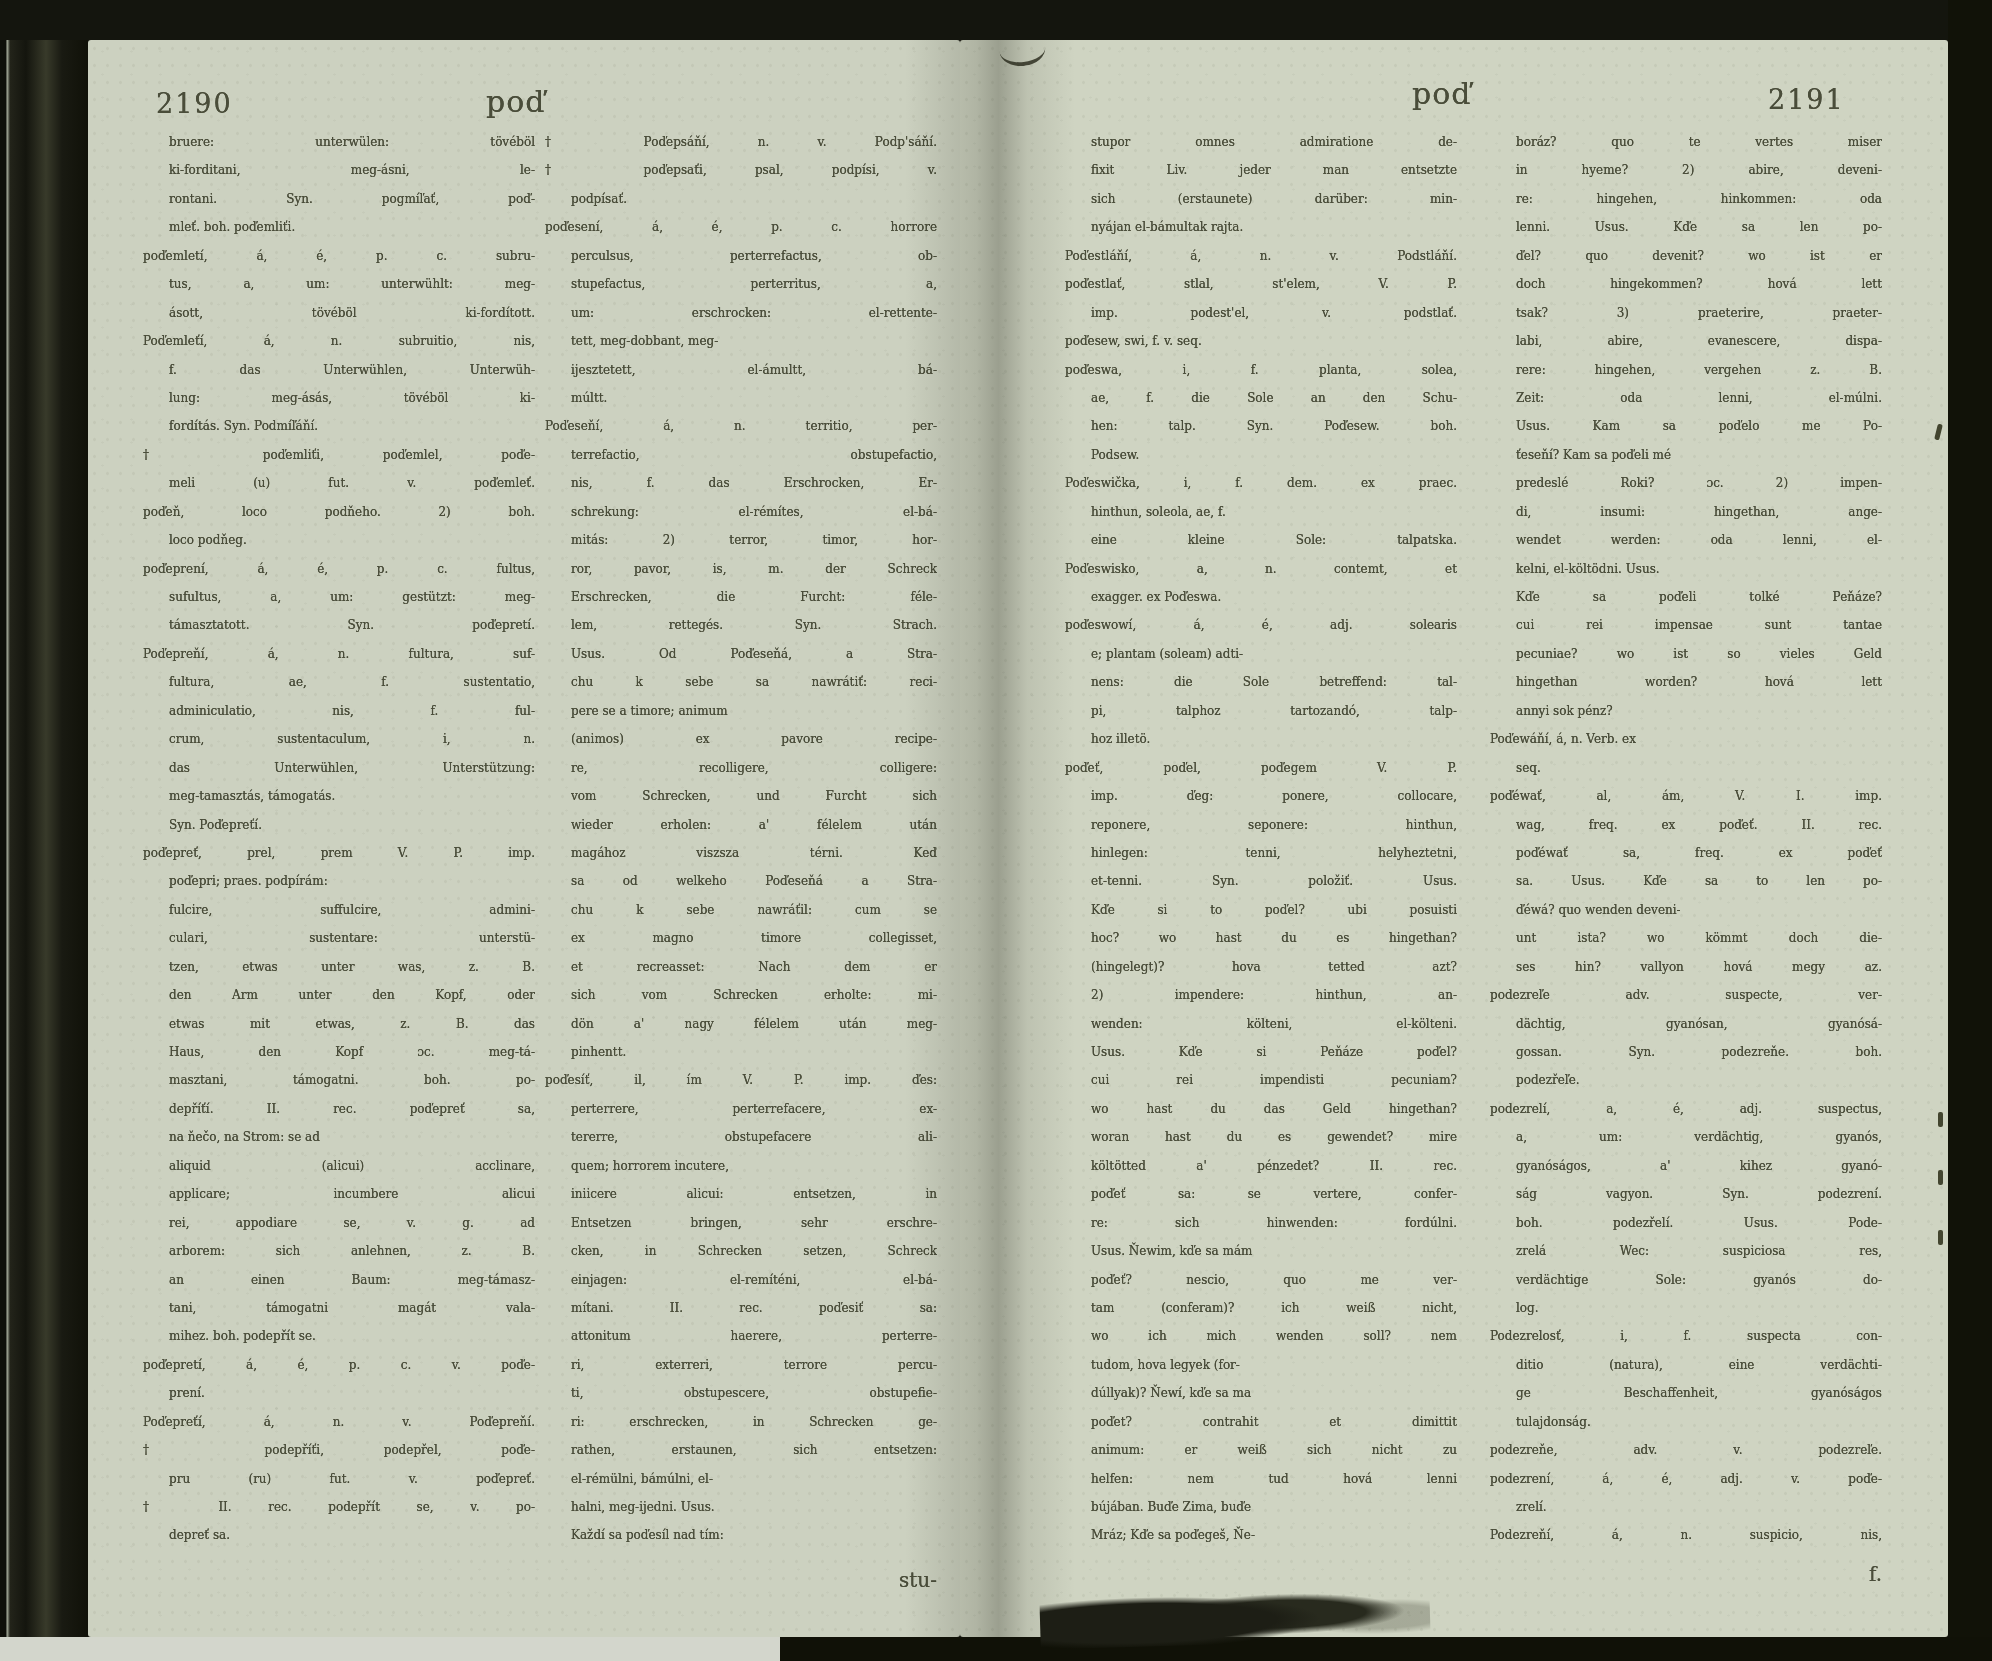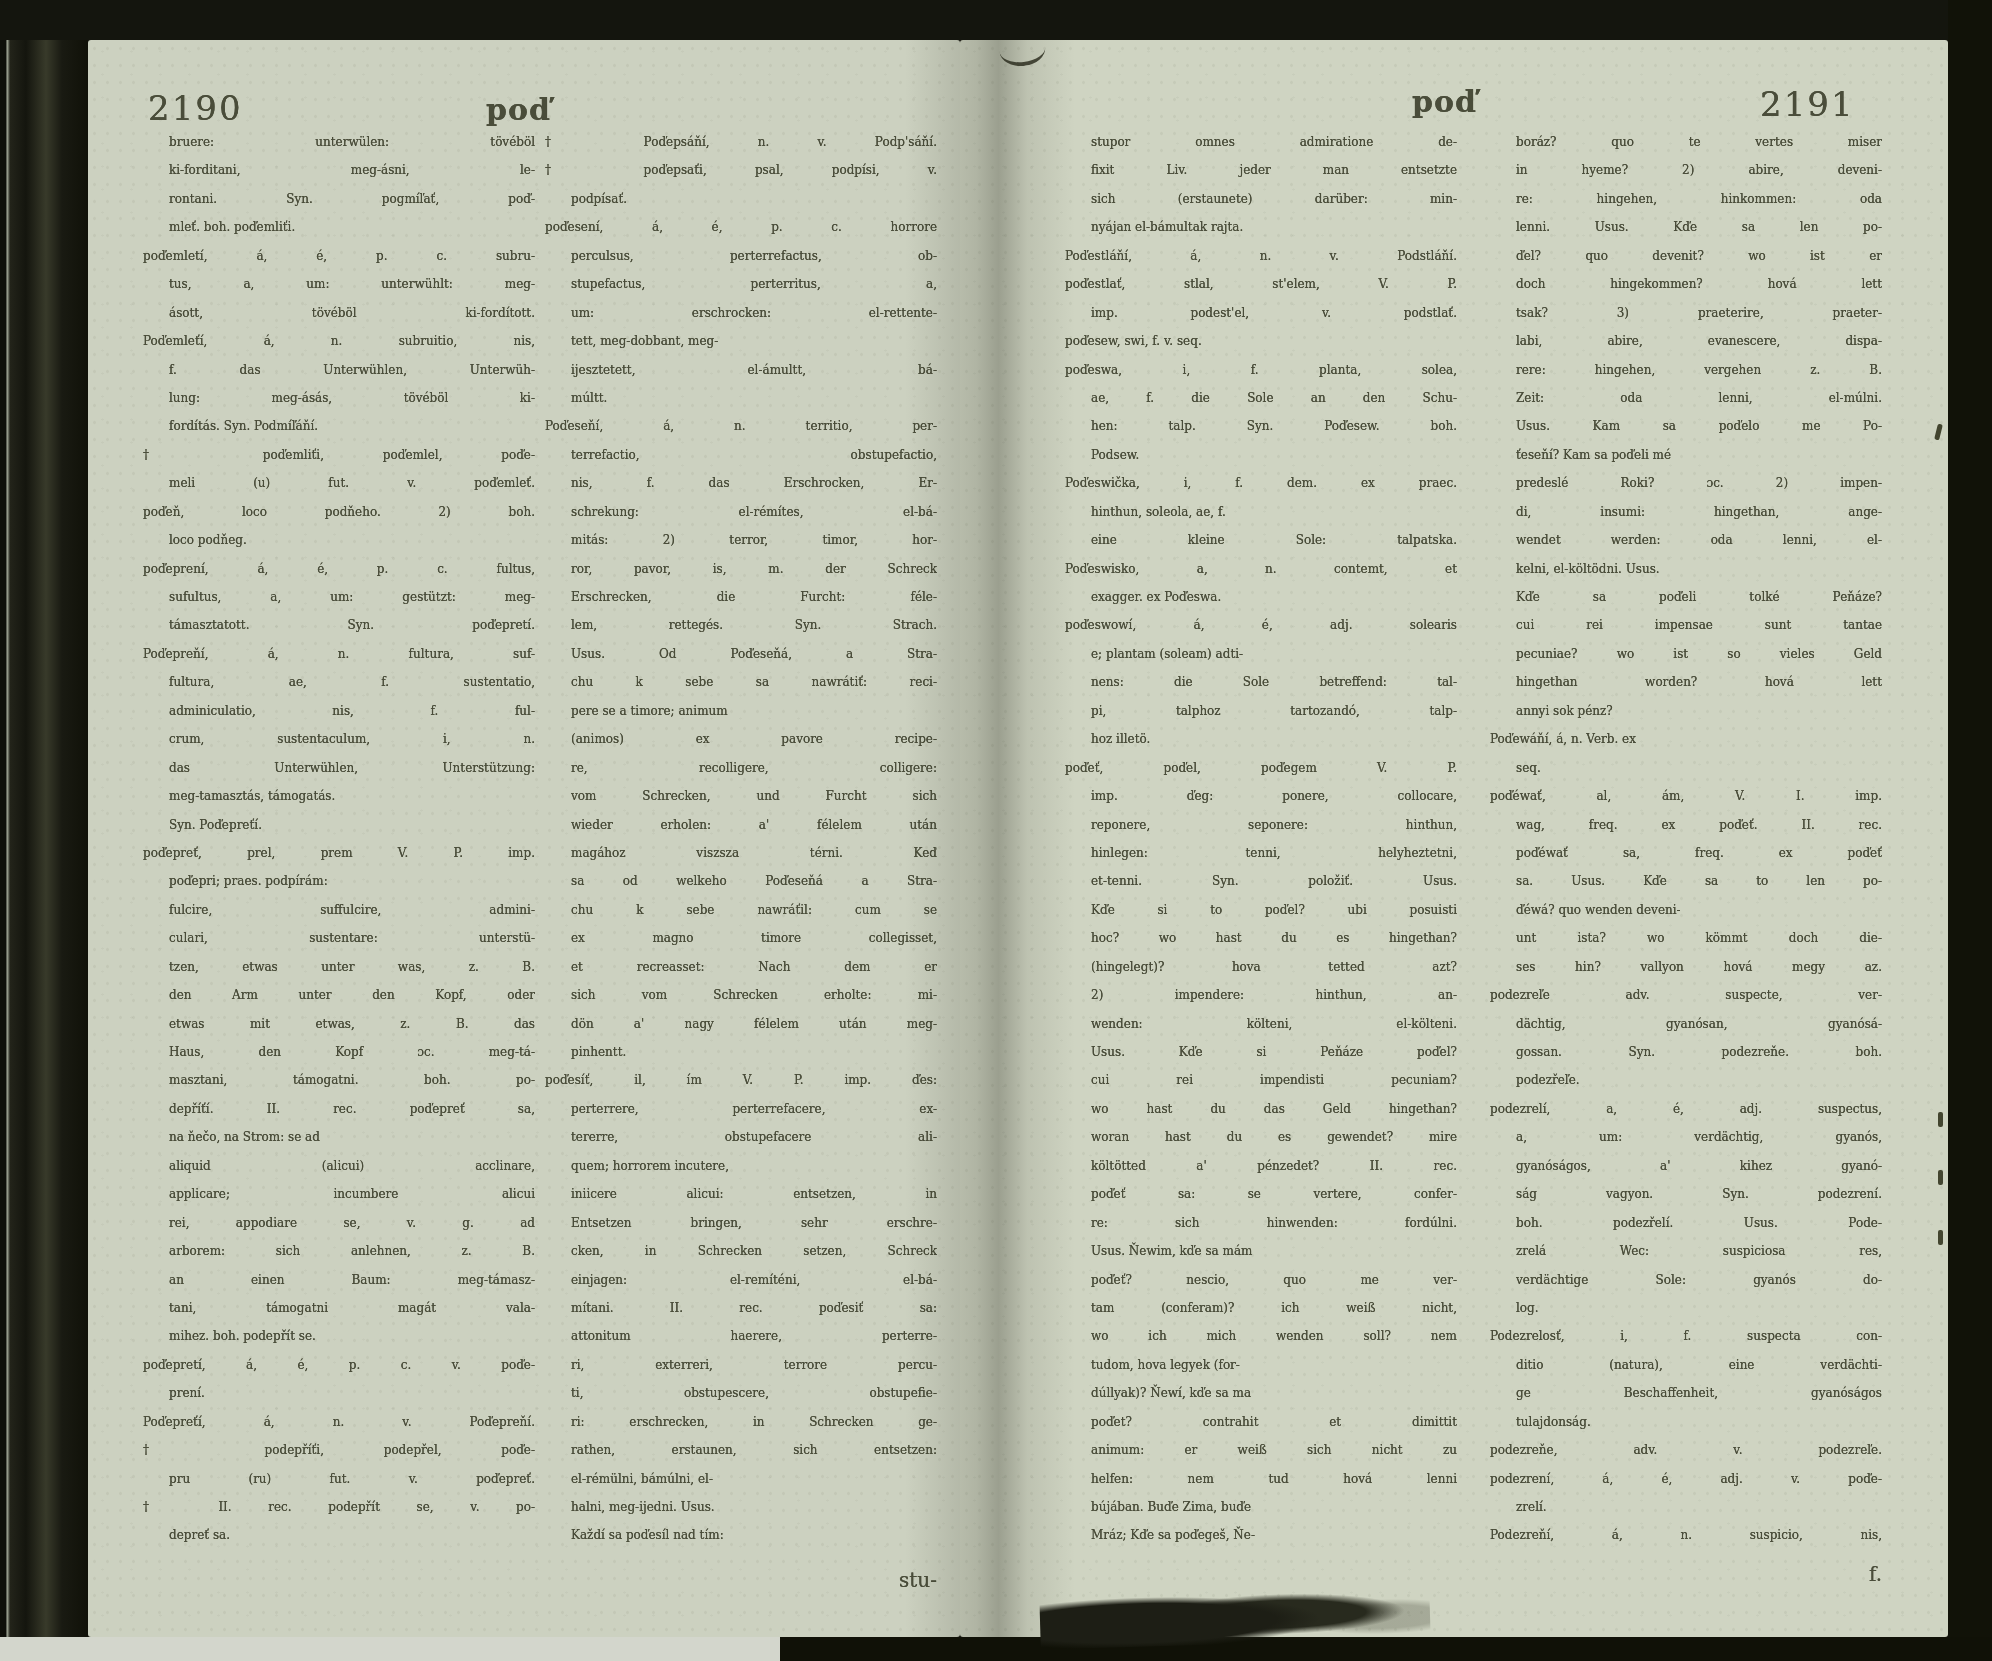--- a/index.html
+++ b/index.html
@@ -37,22 +37,22 @@
   }
   .fold-mark{
     position:absolute;left:1000px;top:46px;width:46px;height:16px;
     border-bottom:4px solid #262719;border-radius:0 0 60% 60%/0 0 100% 100%;
     transform:rotate(-6deg);opacity:.8;
   }
 
   .ink{color:#4a4d3a;text-shadow:0 0 .5px currentColor;}
 
   .running-head{position:absolute;top:44px;left:0;width:100%;height:40px;}
-  .pagenum{position:absolute;font-size:34px;letter-spacing:2px;}
-  .headword{position:absolute;font-size:30px;font-weight:bold;letter-spacing:1px;margin-top:8px;}
+  .pagenum{position:absolute;font-size:27px;letter-spacing:2px;margin-left:8px;}
+  .headword{position:absolute;font-size:30px;font-weight:normal;letter-spacing:1px;}
   .page-left .pagenum{left:60px;top:4px;}
   .page-left .headword{left:398px;top:0;}
   .page-right .headword{left:452px;top:-8px;}
   .page-right .pagenum{left:800px;top:0;}
 
   .column{
     position:absolute;top:88px;width:366px;padding-left:26px;
     font-size:12px;line-height:28.45px;
   }
   .col-a{left:55px;}

